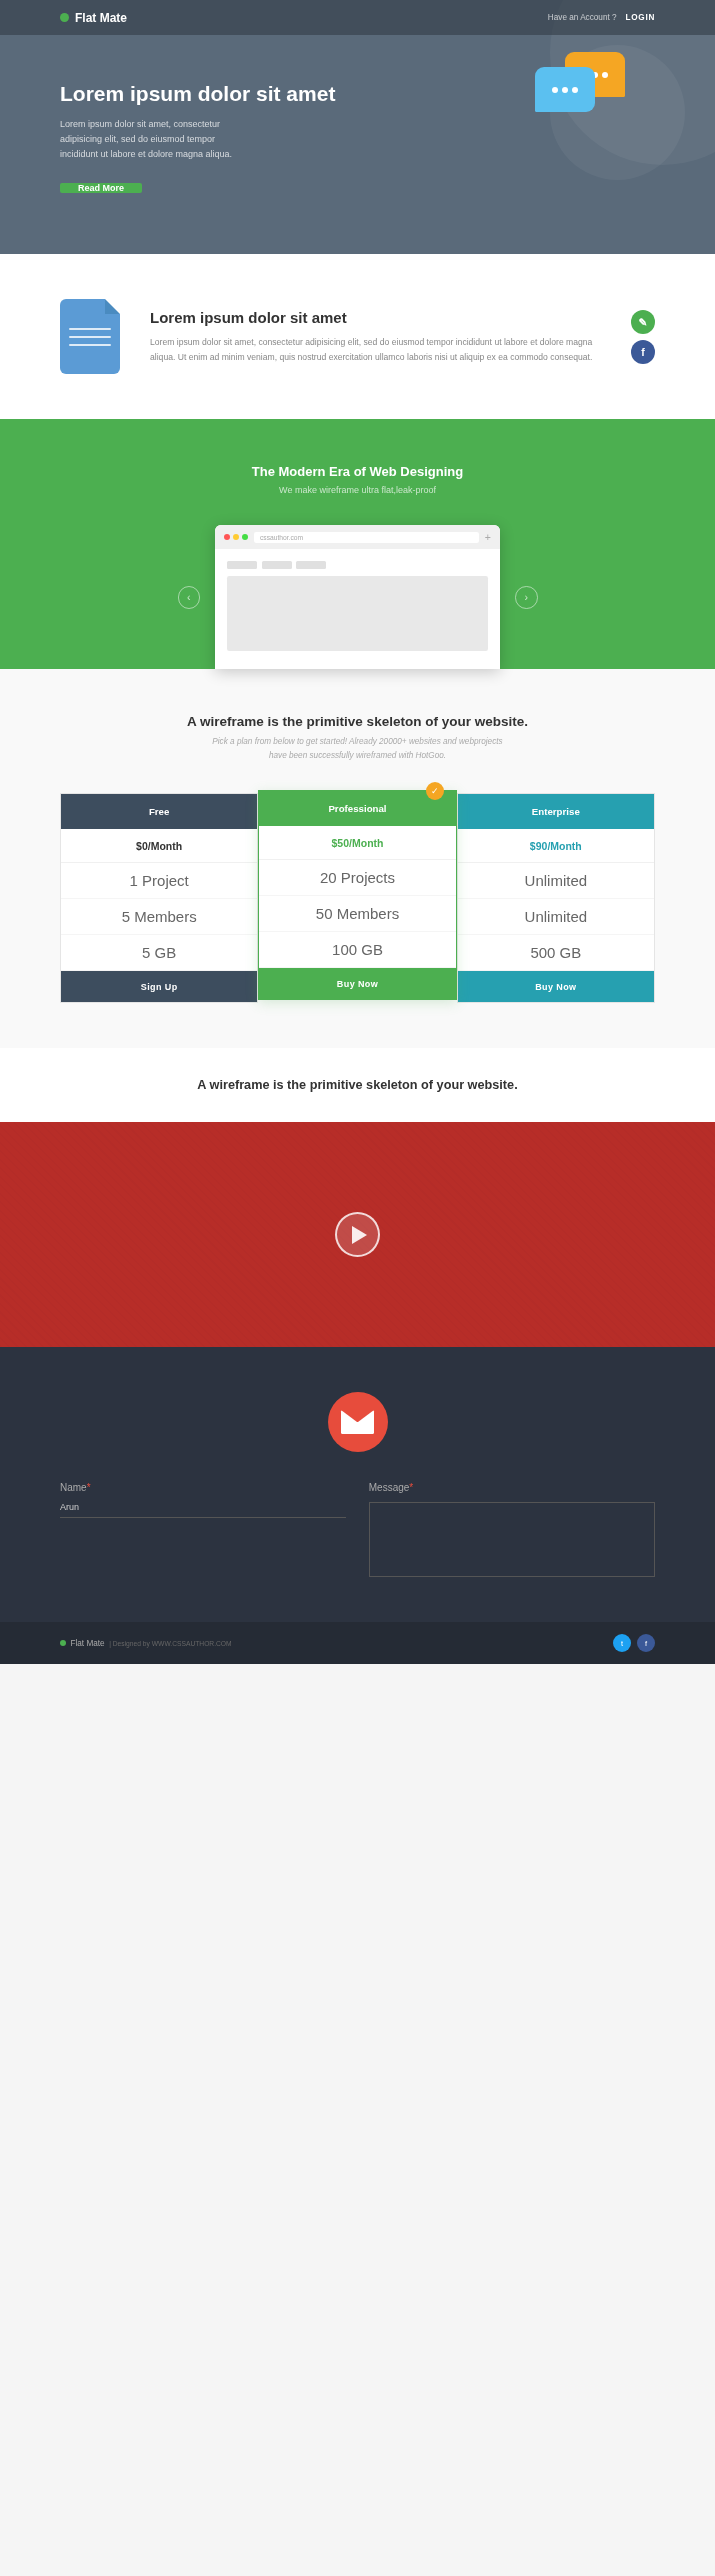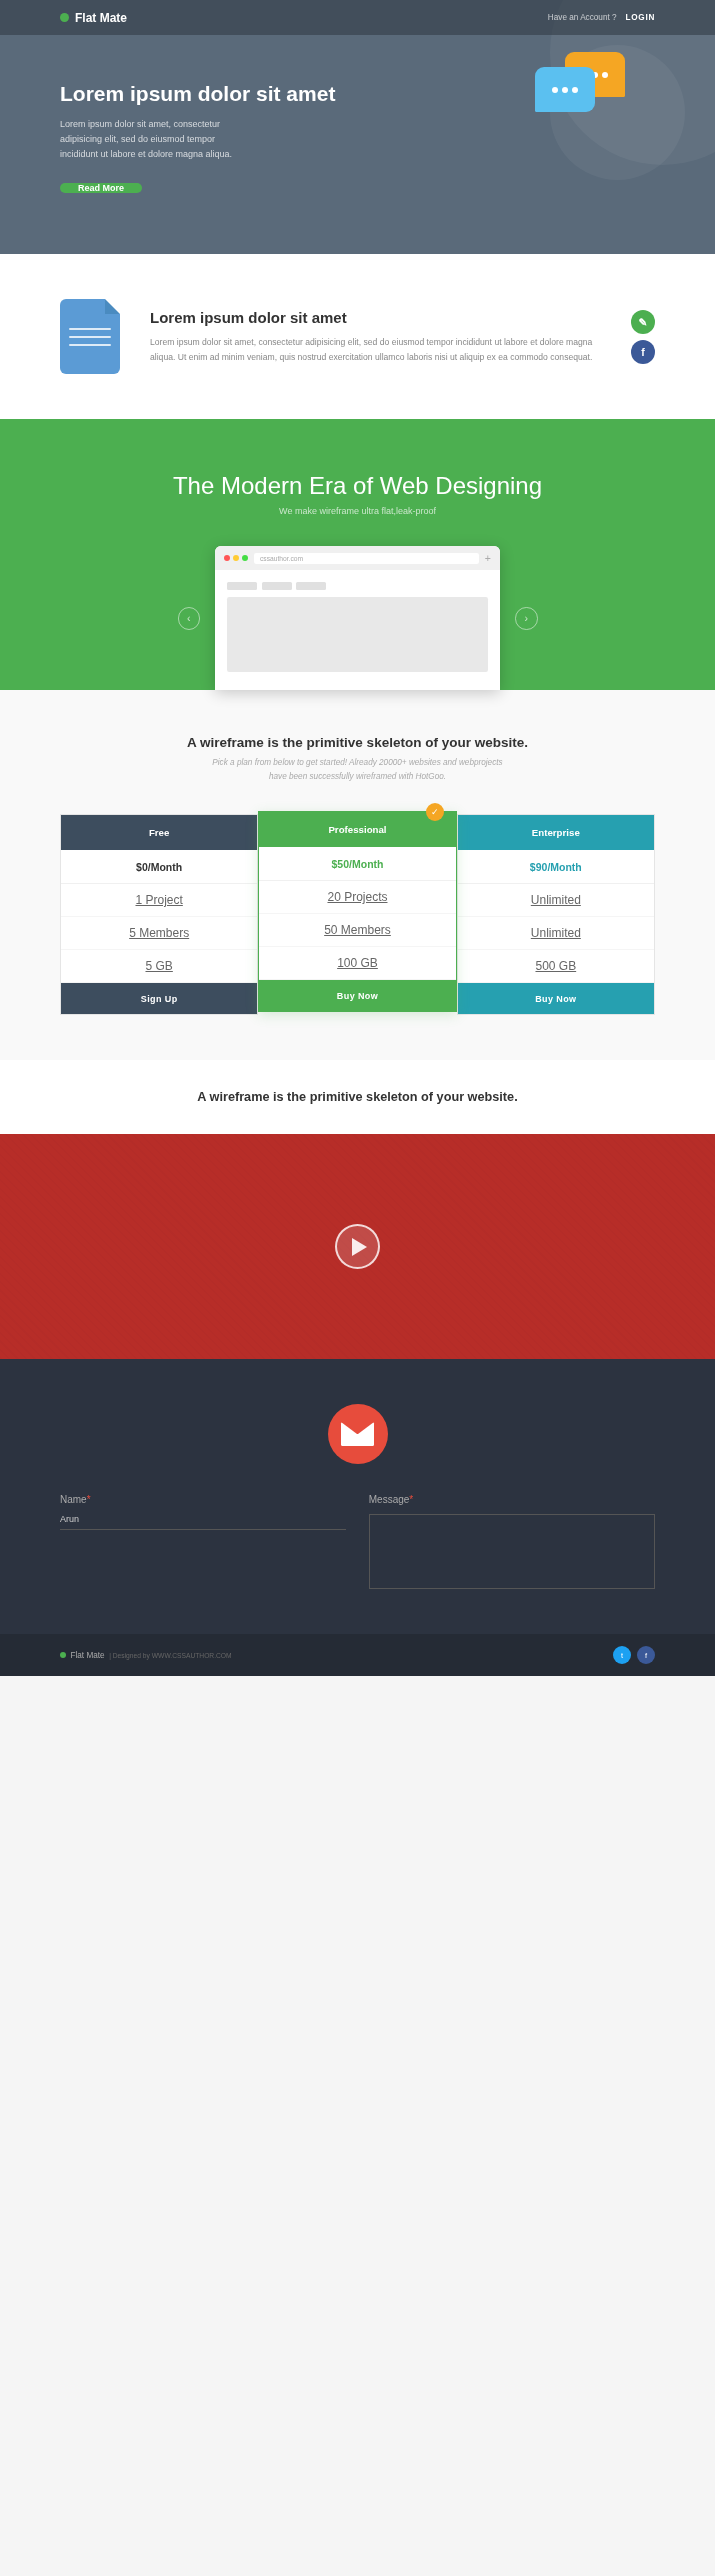--- a/index.html
+++ b/index.html
@@ -75,21 +75,21 @@
       margin-bottom: 18px;
     }
     .read-more-btn {
       background: #4CAF50;
       color: #fff;
       border: none;
       padding: 0 18px;
       font-size: 9px;
       font-weight: 600;
       cursor: pointer;
-      border-radius: 12px;
+      border-radius: 2px;
     }
     .hero-illustration {
       position: absolute;
       right: 90px;
       top: 52px;
     }
     .chat-bubble-wrap {
       position: relative;
       width: 90px;
       height: 75px;
@@ -183,24 +183,23 @@
     .action-blue { background: #3b5998; color: #fff; }
 
     
     .wireframe-section {
       background: #4CAF50;
       padding: 45px 60px 0 60px;
       text-align: center;
     }
     .wireframe-title {
       color: #fff;
-      font-size: 24px;
-      font-weight: 400;
+      font-size: 13px;
+      font-weight: 700;
       margin-bottom: 6px;
-      margin-top: 8px;
     }
     .wireframe-subtitle {
       color: rgba(255,255,255,0.7);
       font-size: 9px;
       margin-bottom: 30px;
     }
     .wireframe-nav {
       display: flex;
       align-items: center;
       justify-content: center;
@@ -328,24 +327,23 @@
       padding: 10.5px;
       font-size: 10.5px;
       font-weight: 700;
       border-bottom: 0.7px solid #f0f0f0;
     }
     .card-free .pricing-price { color: #333; }
     .card-pro .pricing-price { color: #4CAF50; }
     .card-enterprise .pricing-price { color: #26a0b0; }
     .pricing-feature {
       padding: 9px 12px;
-      font-size: 12px;
+      font-size: 15px;
       color: #666;
       border-bottom: 0.7px solid #f5f5f5;
-      text-decoration: underline;
     }
     .pricing-btn {
       display: block;
       width: 100%;
       padding: 10.5px;
       border: none;
       font-size: 9px;
       font-weight: 700;
       cursor: pointer;
       letter-spacing: 0.4px;

